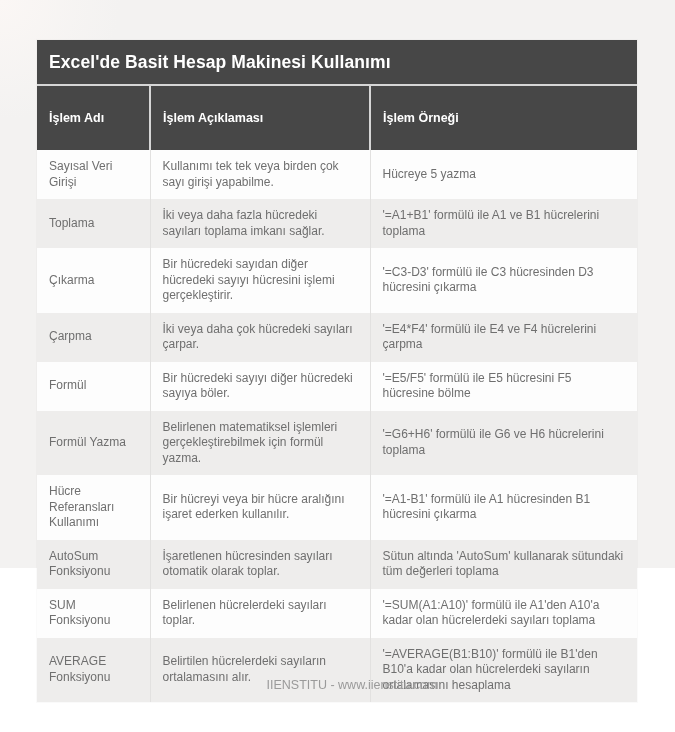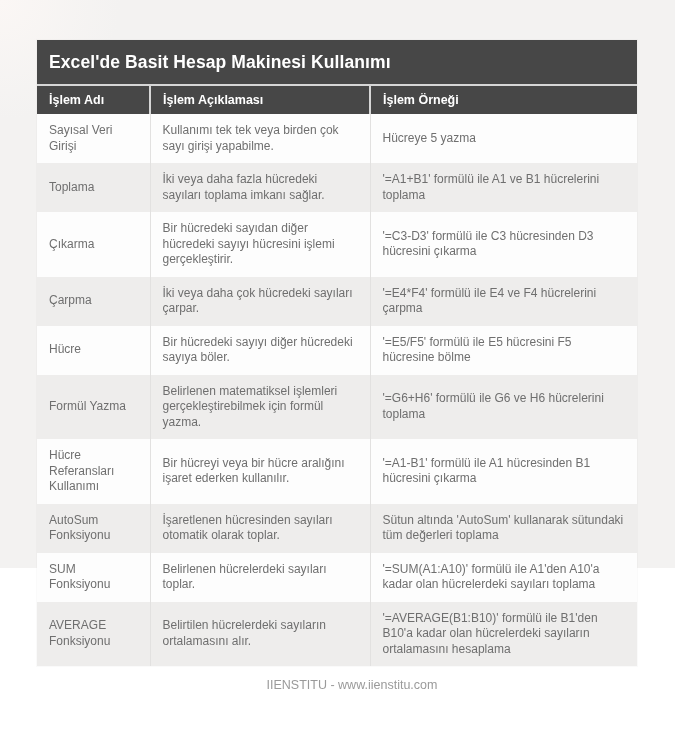--- a/index.html
+++ b/index.html
@@ -34,21 +34,21 @@
     width: 100%;
     border-collapse: collapse;
     table-layout: fixed;
   }
   thead th {
     background: var(--header-bg, #474747);
     color: var(--header-text, #ffffff);
     font-size: 12.5px;
     font-weight: bold;
     text-align: left;
-    padding: 7px 12px;
+    padding: 25px 12px;
   }
   thead th + th { border-left: 2px solid var(--separator, #d6d6d6); }
   tbody td {
     font-size: 12px;
     line-height: 15.5px;
     color: var(--body-text, #6f6f6f);
     padding: 9px 12px;
     vertical-align: middle;
     word-wrap: break-word;
   }
@@ -100,21 +100,21 @@
             <td>Çıkarma</td>
             <td>Bir hücredeki sayıdan diğer hücredeki sayıyı hücresini işlemi gerçekleştirir.</td>
             <td>'=C3-D3' formülü ile C3 hücresinden D3 hücresini çıkarma</td>
           </tr>
           <tr>
             <td>Çarpma</td>
             <td>İki veya daha çok hücredeki sayıları çarpar.</td>
             <td>'=E4*F4' formülü ile E4 ve F4 hücrelerini çarpma</td>
           </tr>
           <tr>
-            <td>Hücre</td>
+            <td>Formül</td>
             <td>Bir hücredeki sayıyı diğer hücredeki sayıya böler.</td>
             <td>'=E5/F5' formülü ile E5 hücresini F5 hücresine bölme</td>
           </tr>
           <tr>
             <td>Formül Yazma</td>
             <td>Belirlenen matematiksel işlemleri gerçekleştirebilmek için formül yazma.</td>
             <td>'=G6+H6' formülü ile G6 ve H6 hücrelerini toplama</td>
           </tr>
           <tr>
             <td>Hücre Referansları Kullanımı</td>

